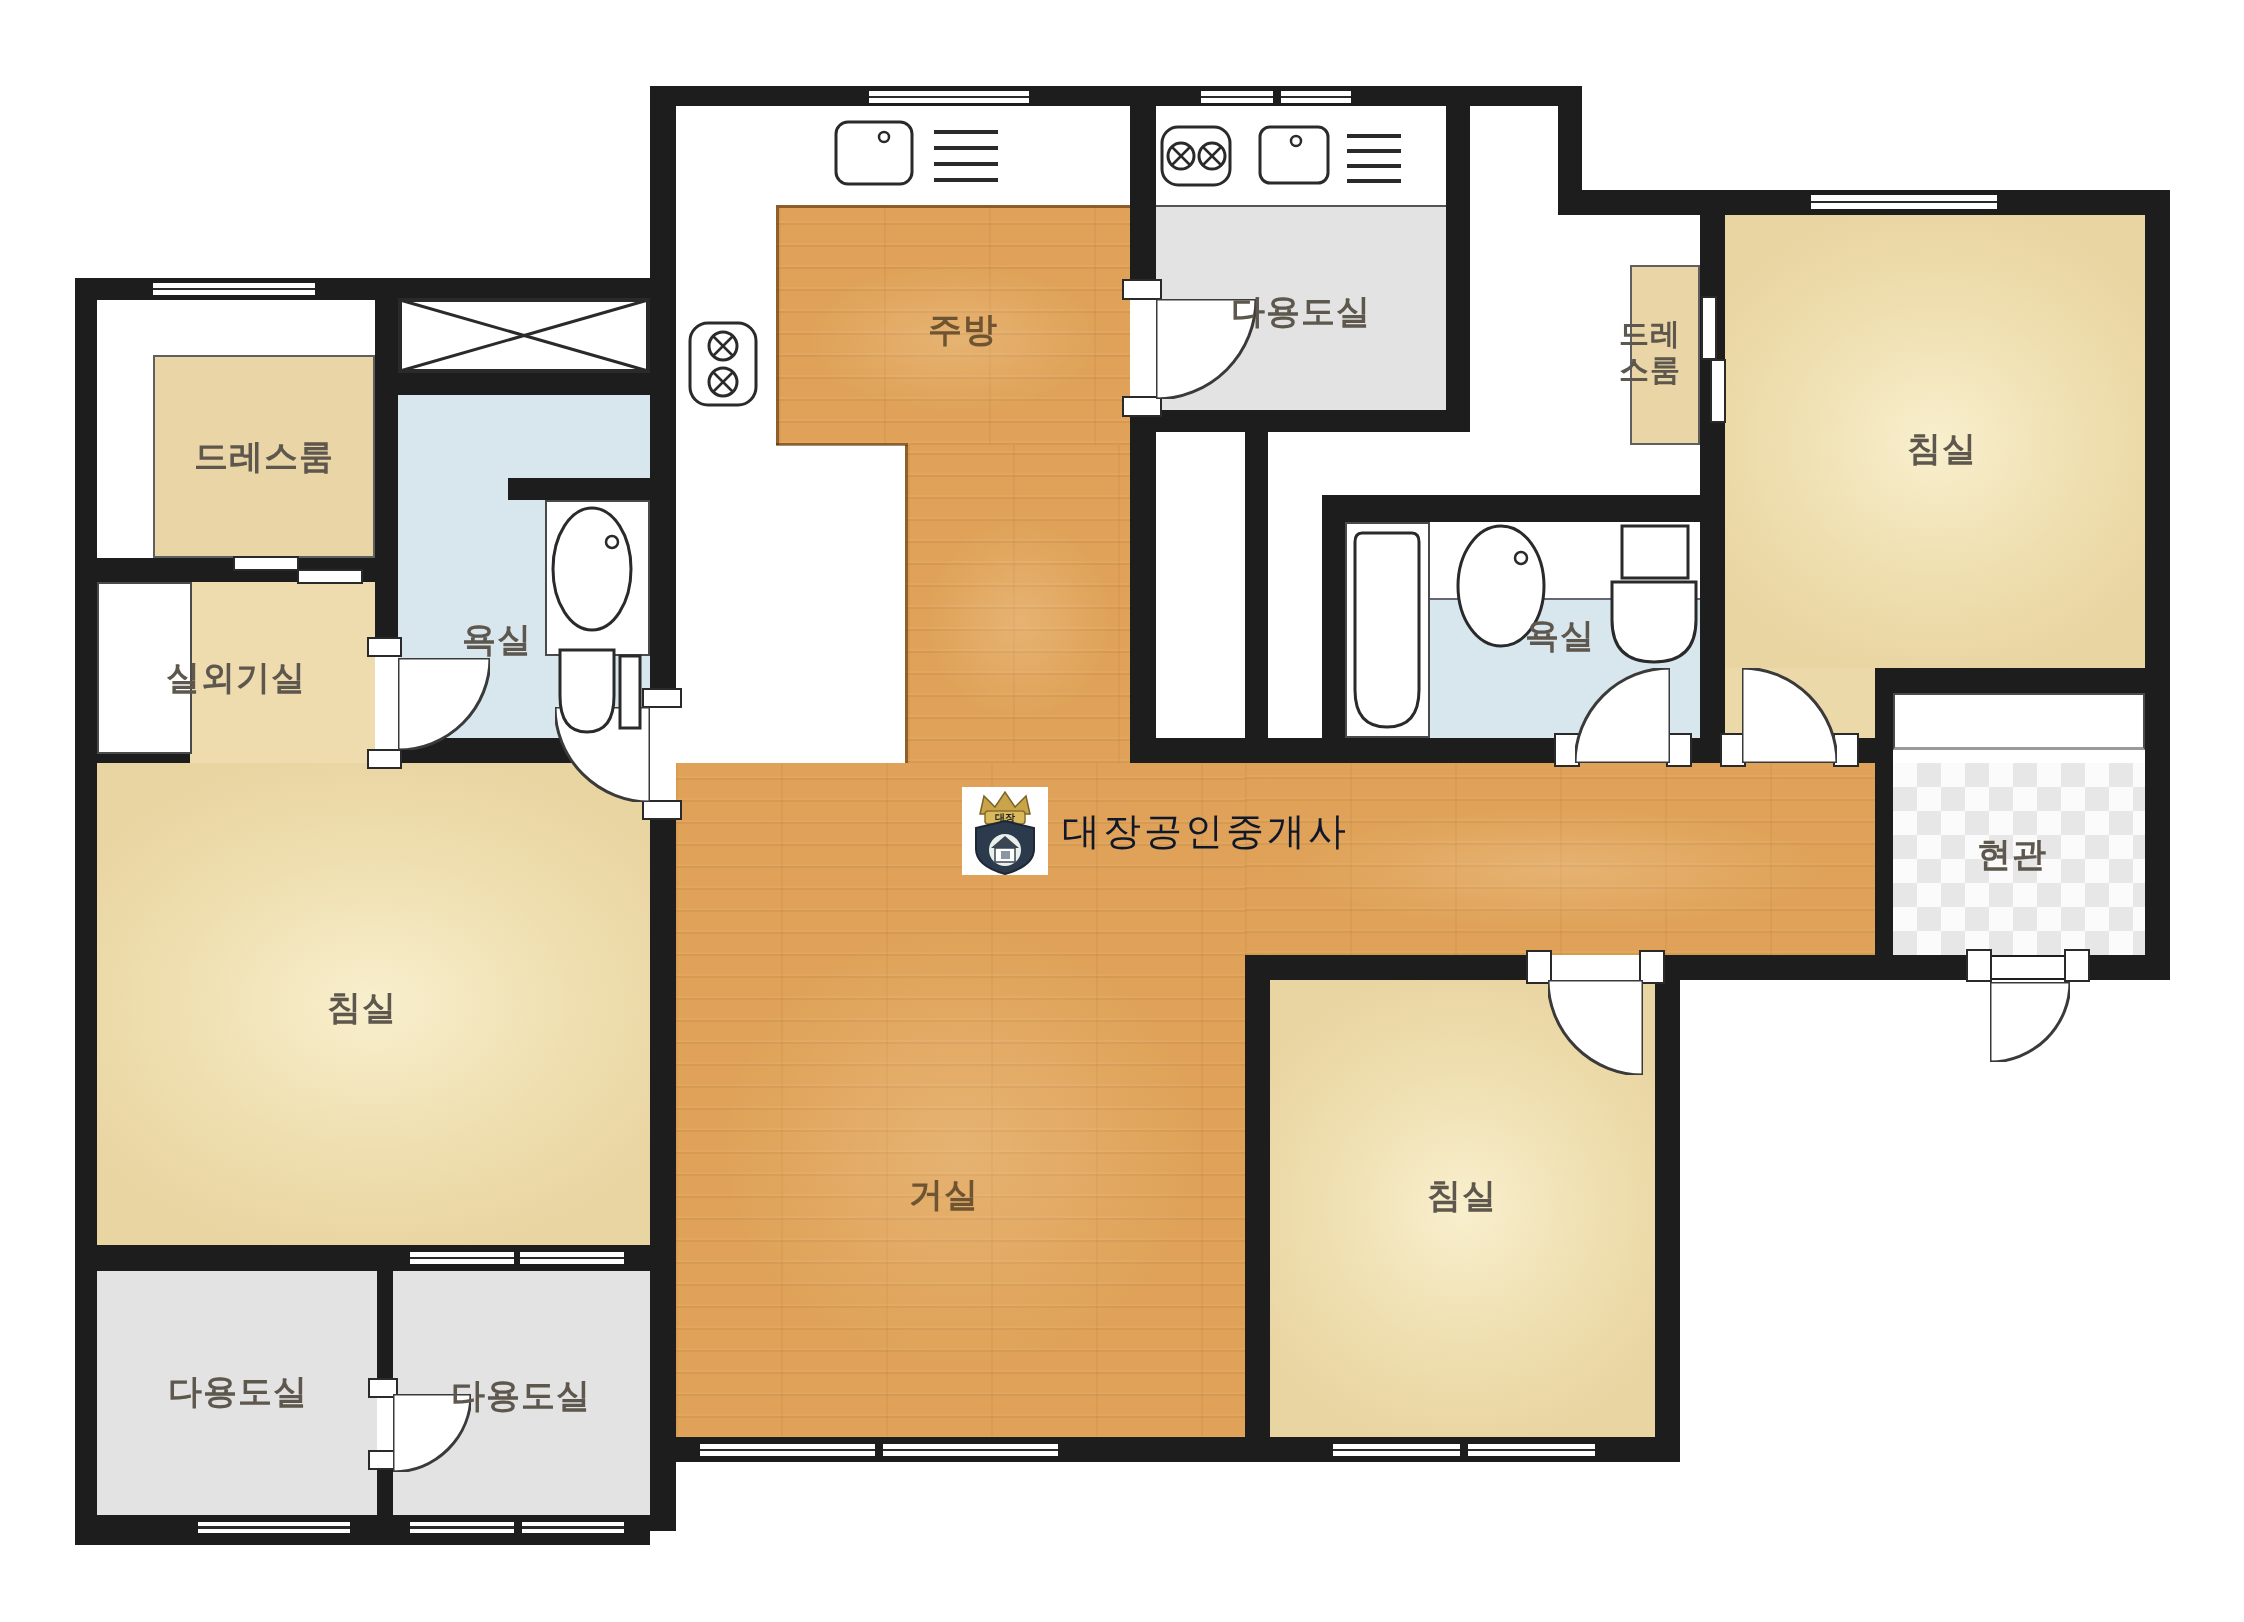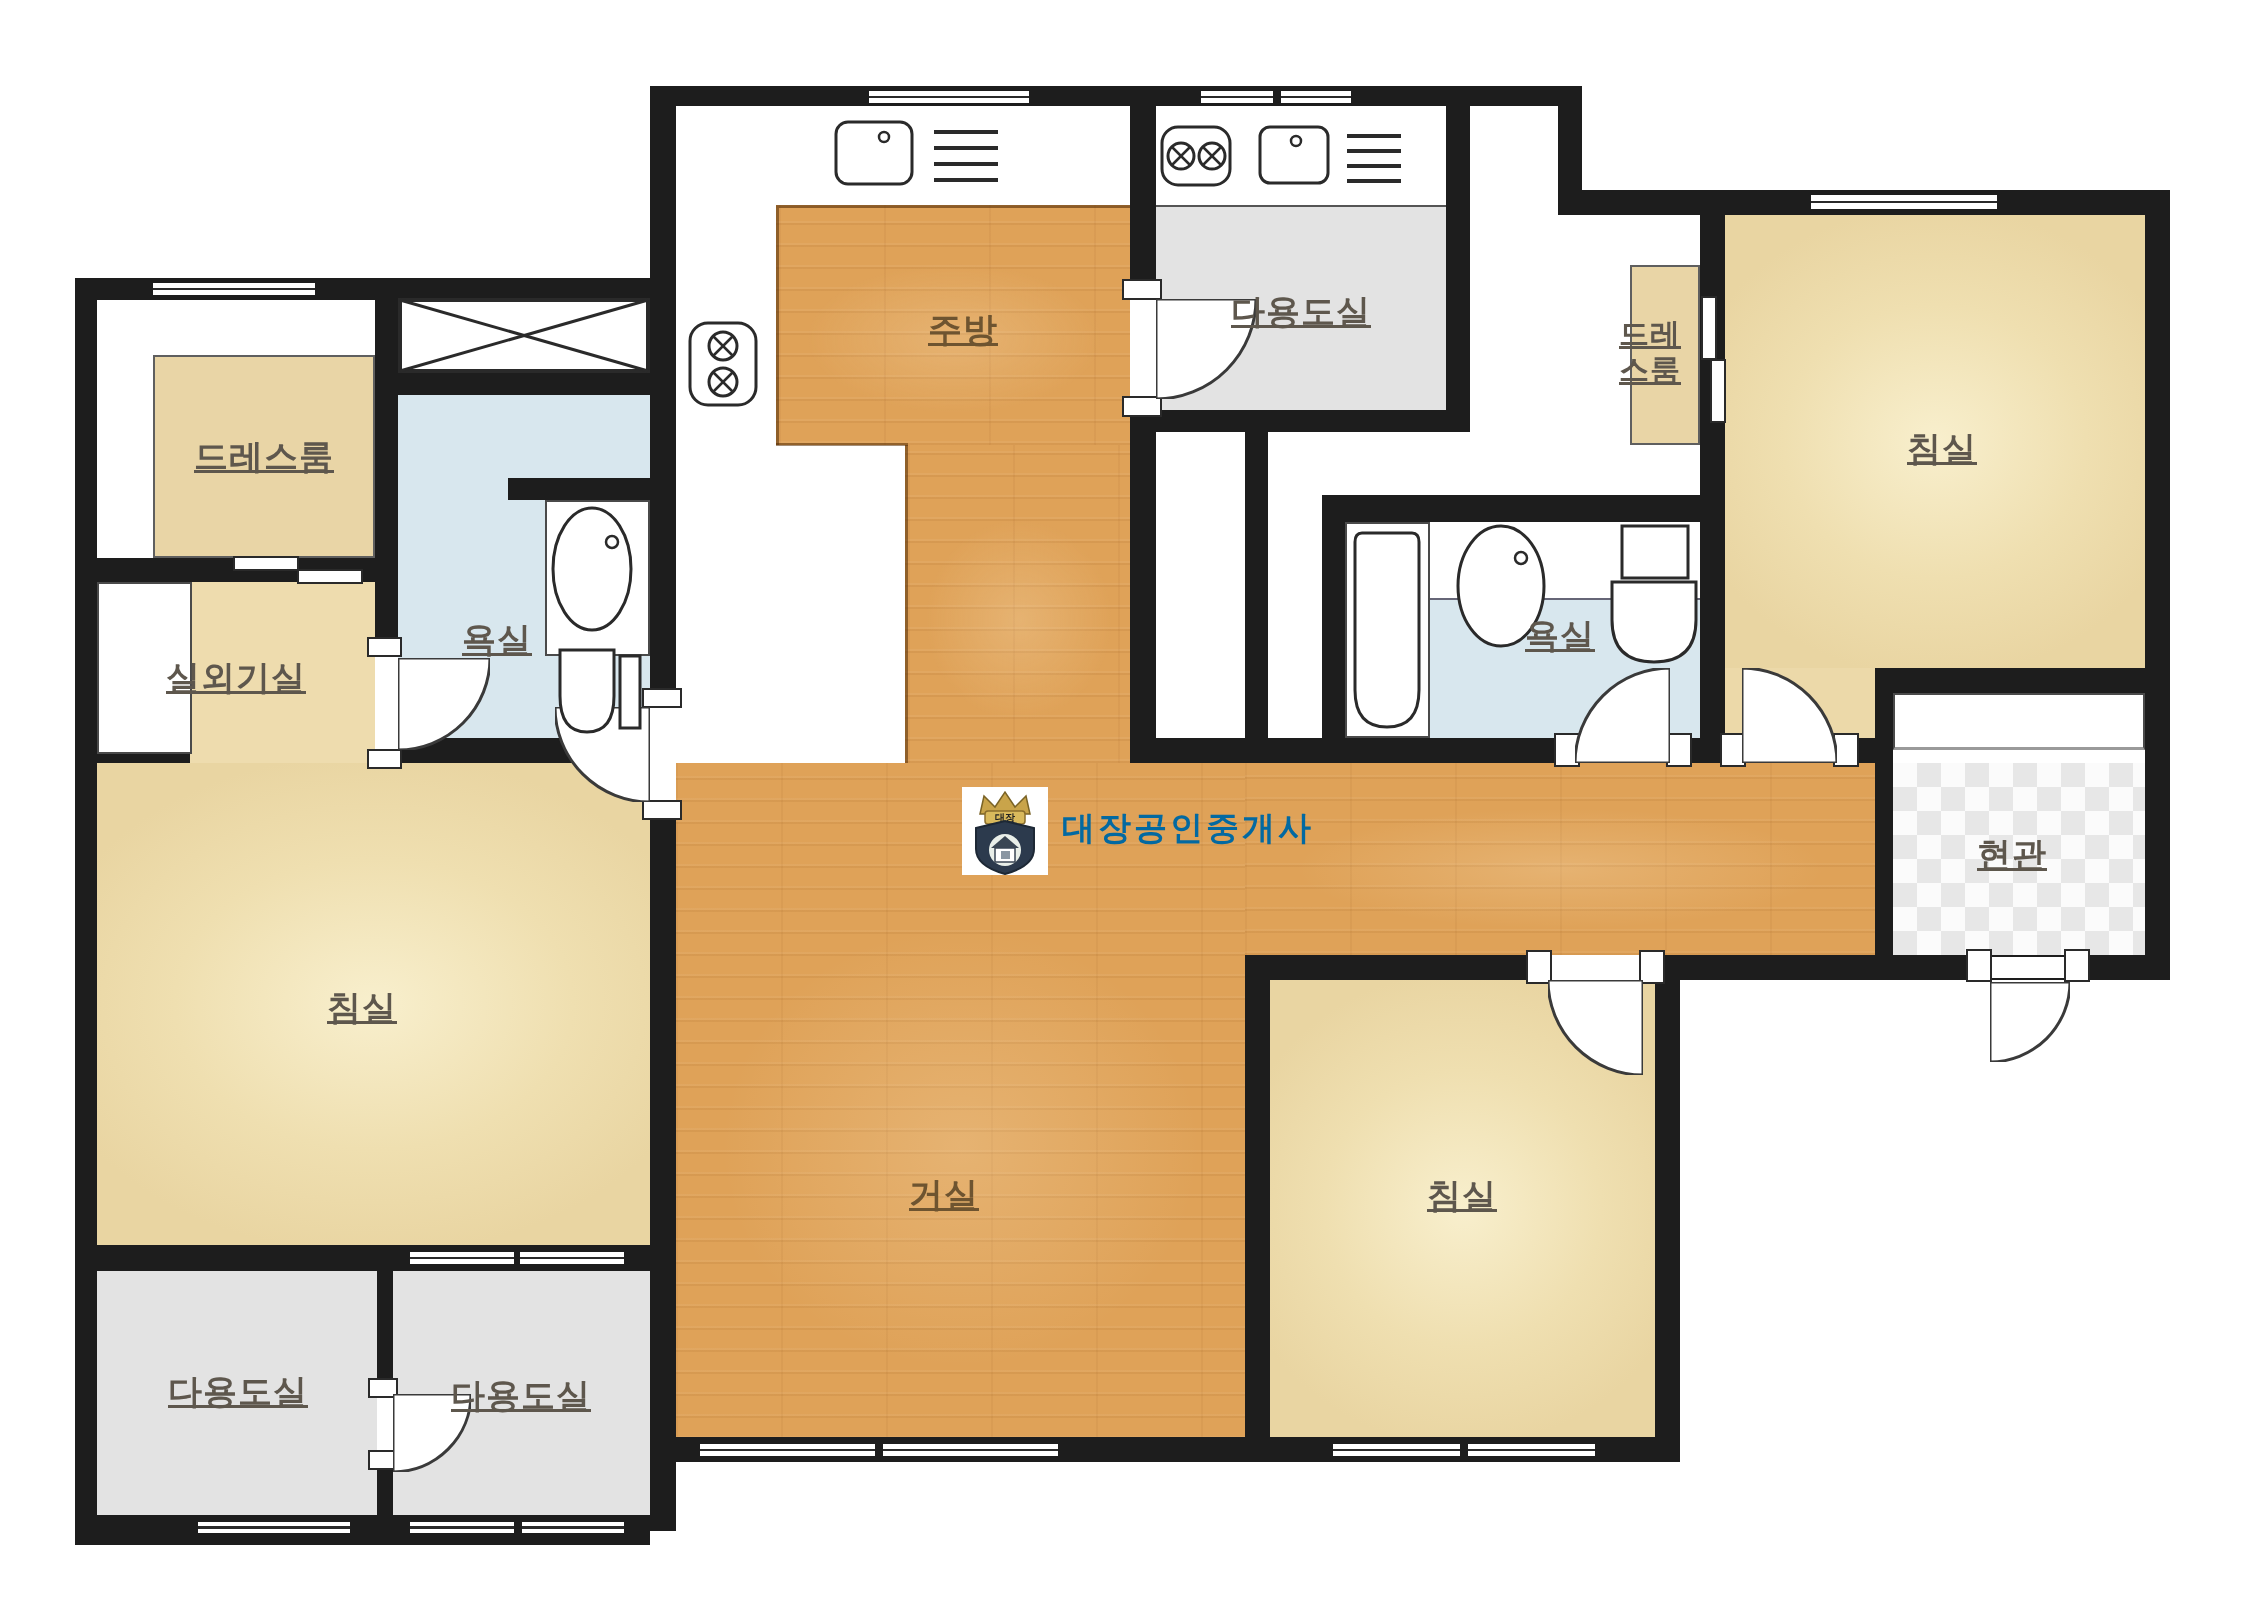--- a/index.html
+++ b/index.html
@@ -21,24 +21,24 @@
            background-size:48px 48px;}
   .wall{background:#1d1d1d;}
   .thinline{background:rgba(90,50,10,.55);}
   
   .winH{background:linear-gradient(to bottom,#ffffff 0 40%,#2a2a2a 40% 60%,#ffffff 60% 100%);border:3px solid #1d1d1d;box-sizing:border-box;}
   .opening{background:#ffffff;}
   .jamb{background:#ffffff;border:2px solid #2a2a2a;box-sizing:border-box;}
   .panel{background:#ffffff;border:2px solid #2a2a2a;box-sizing:border-box;}
   .whitebox{background:#ffffff;border:2px solid #4a4a4a;box-sizing:border-box;}
   .blackstub{background:#1d1d1d;}
-  .lab{color:#5e574d;font-weight:bold;font-size:34px;letter-spacing:1px;transform:translate(-50%,-50%);white-space:nowrap;text-decoration:underline;}
+  .lab{color:#5e574d;font-weight:bold;font-size:34px;letter-spacing:1px;transform:translate(-50%,-50%);white-space:nowrap;}
   .lab-wood{color:#6e5430;}
   .lab-vert{white-space:normal;word-break:break-all;width:68px;text-align:center;font-size:30px;line-height:1.2;}
-  .wm-text{color:#0369a1;font-weight:700;font-size:33px;letter-spacing:3px;white-space:nowrap;}
+  .wm-text{color:#0f172a;font-weight:400;font-size:38px;letter-spacing:3px;white-space:nowrap;}
   svg{display:block;}
 </style>
 </head>
 <body>
 
 <div class="stage">
 
   <div class="abs beige" style="left:153px;top:355px;width:222px;height:203px;border:2px solid #5f5f5f;box-sizing:border-box;"></div>
   <div class="abs beige2" style="left:97px;top:582px;width:278px;height:156px;"></div>
   <div class="abs beige2" style="left:190px;top:738px;width:185px;height:25px;"></div>

